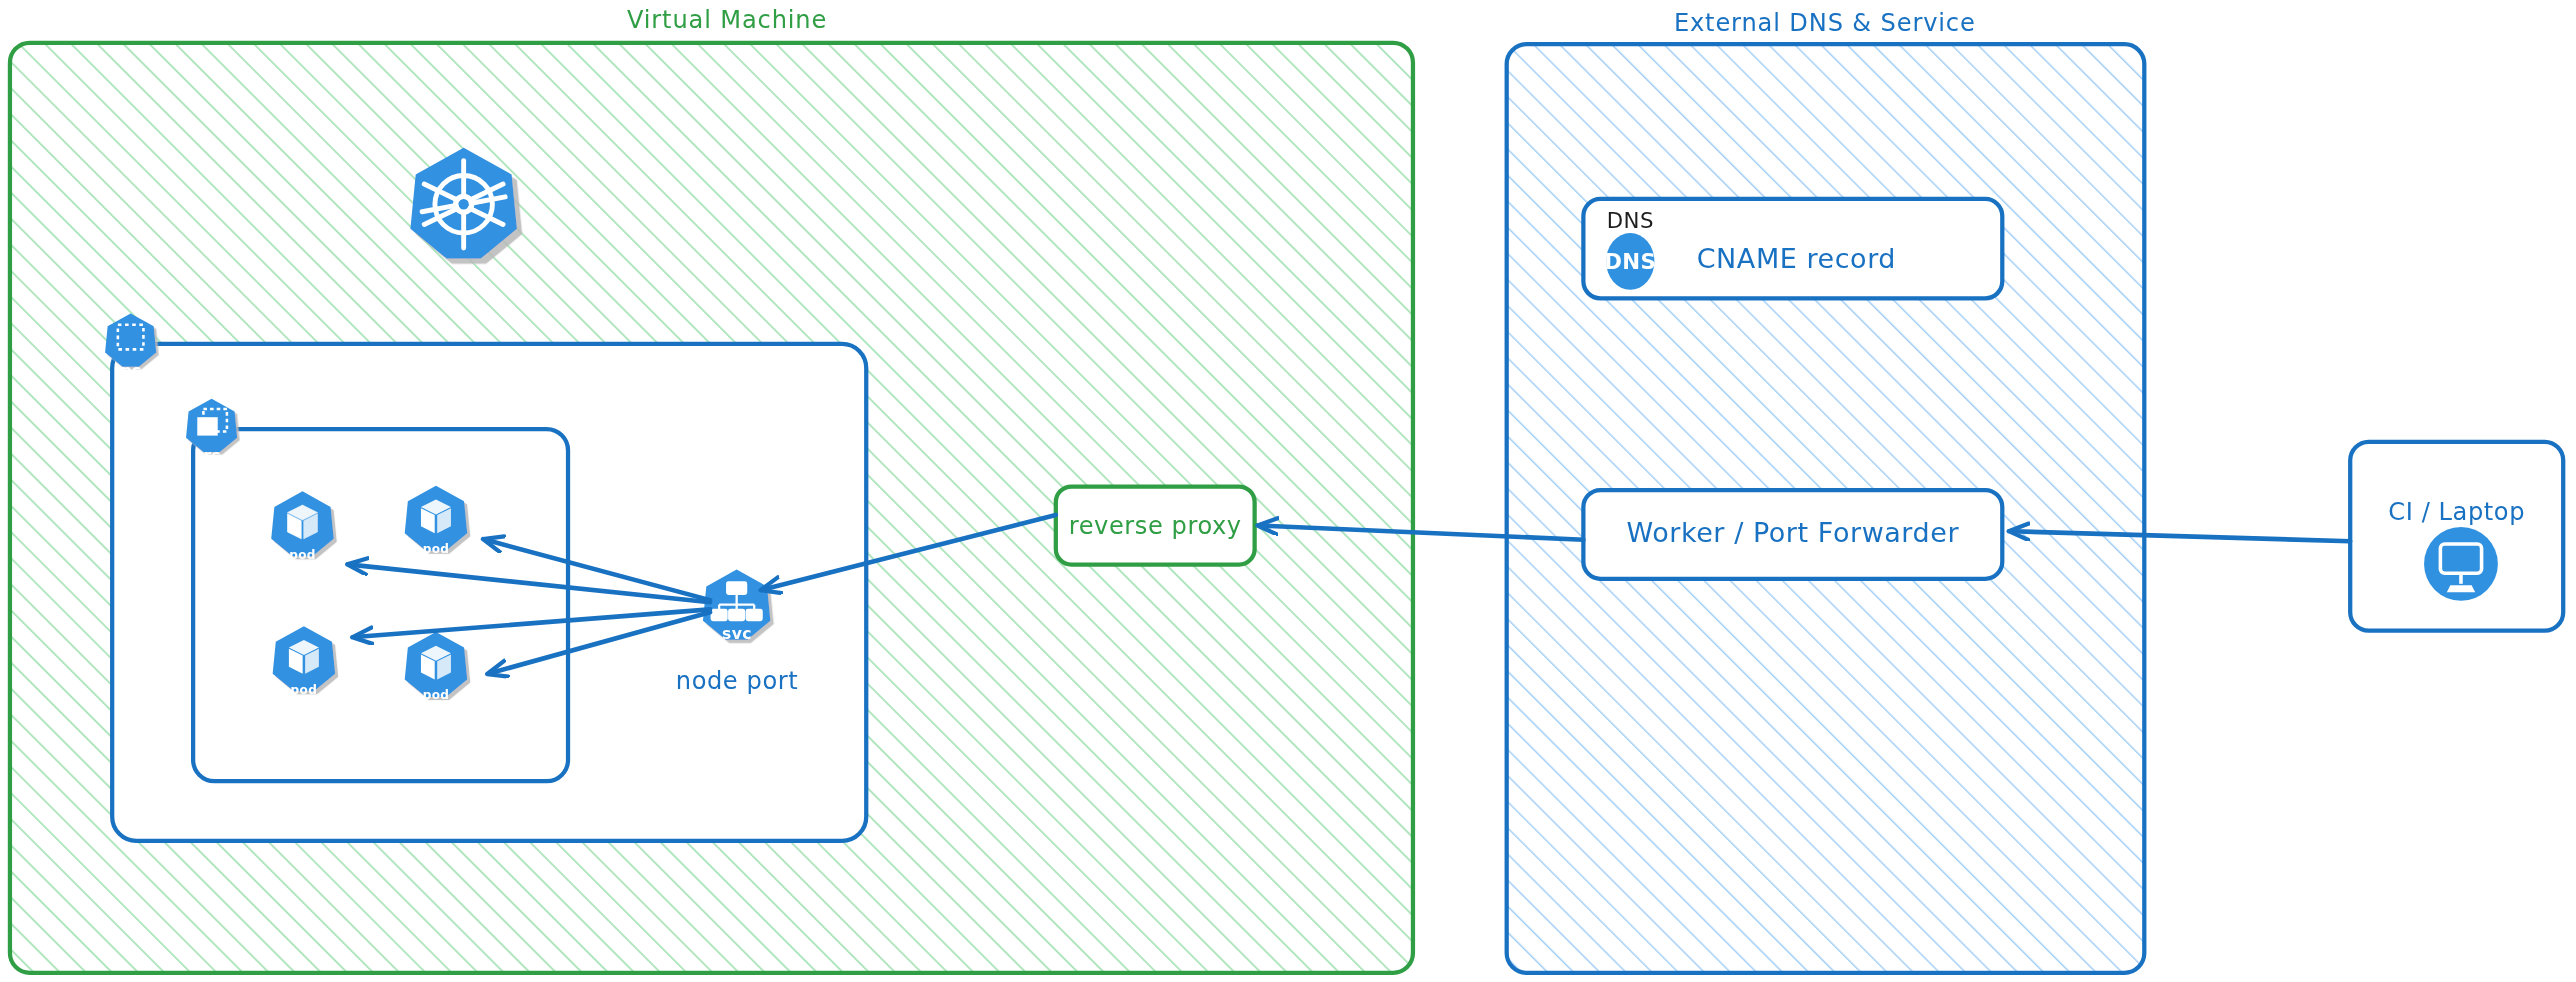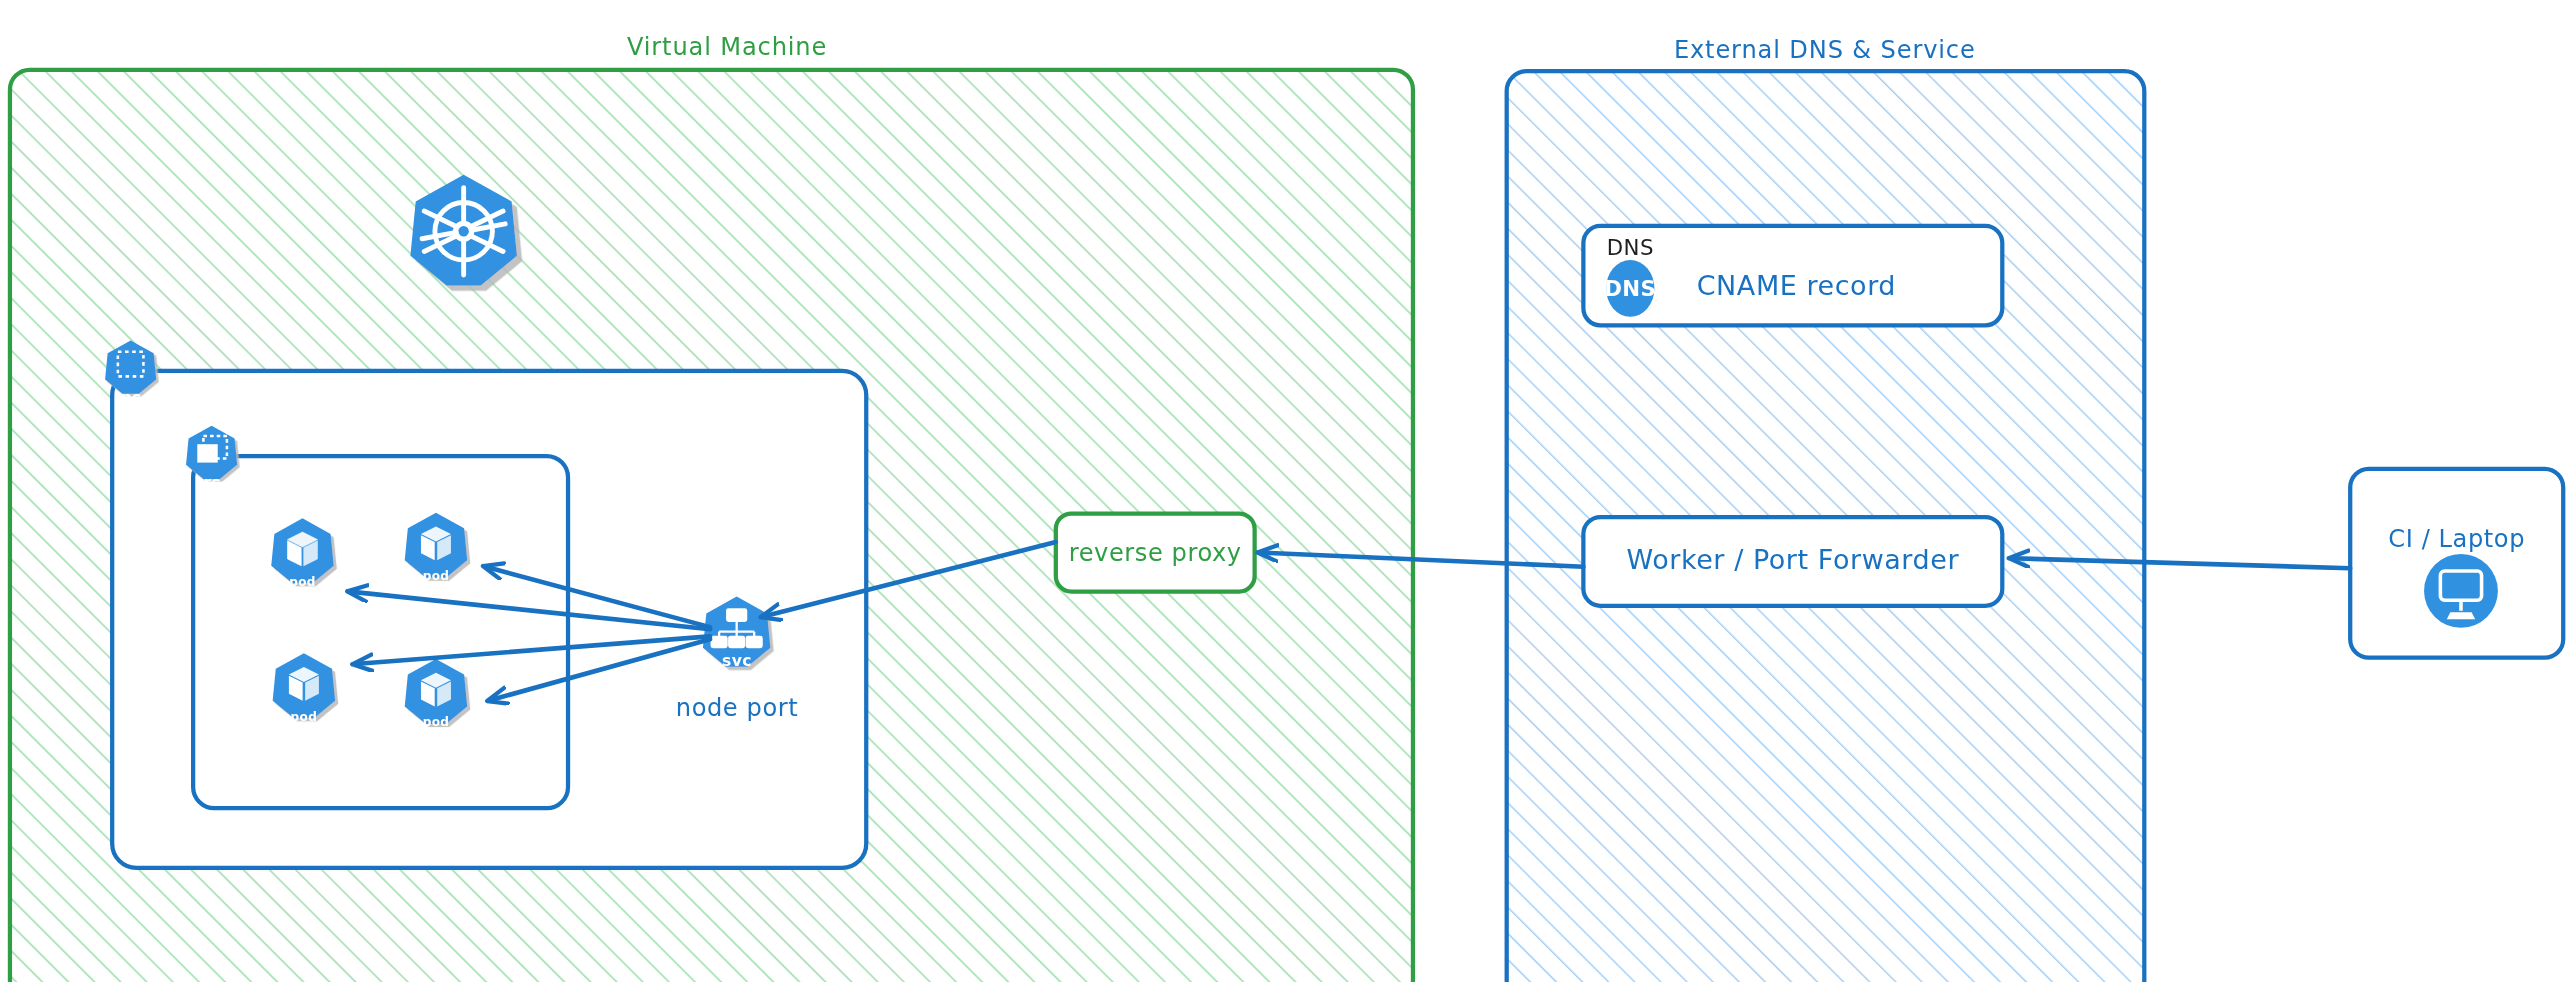--- a/index.html
+++ b/index.html
@@ -1,21 +1,21 @@
 <!DOCTYPE html>
 <html style="font-size:11.4px"><head>
 <meta charset="utf-8">
 <title>Kubernetes VM Exposure Architecture Diagram</title>
 <style>
   html,body{margin:0;padding:0;background:#ffffff;}
   body{
     font-family:"DejaVu Sans","Liberation Sans",sans-serif;
     width:2576px;height:983px;overflow:hidden;position:relative;
   }
-  #stage{position:absolute;left:0;top:0;width:2576px;height:707px;margin-top:27px;}
+  #stage{position:absolute;left:0;top:0;width:2576px;height:707px;}
   svg#diagram{position:absolute;left:0;top:0;width:2576px;height:983px;display:block;}
 
   
   .hand{font-family:"DejaVu Sans","Liberation Sans",sans-serif;font-weight:400;}
   text{dominant-baseline:middle;}
   .t-green{fill:#2f9e44;}
   .t-blue{fill:#1971c2;}
   .t-black{fill:#1e1e1e;}
   .t-white{fill:#ffffff;}
   .ttl{font-size:34px;letter-spacing:1.2px;}

